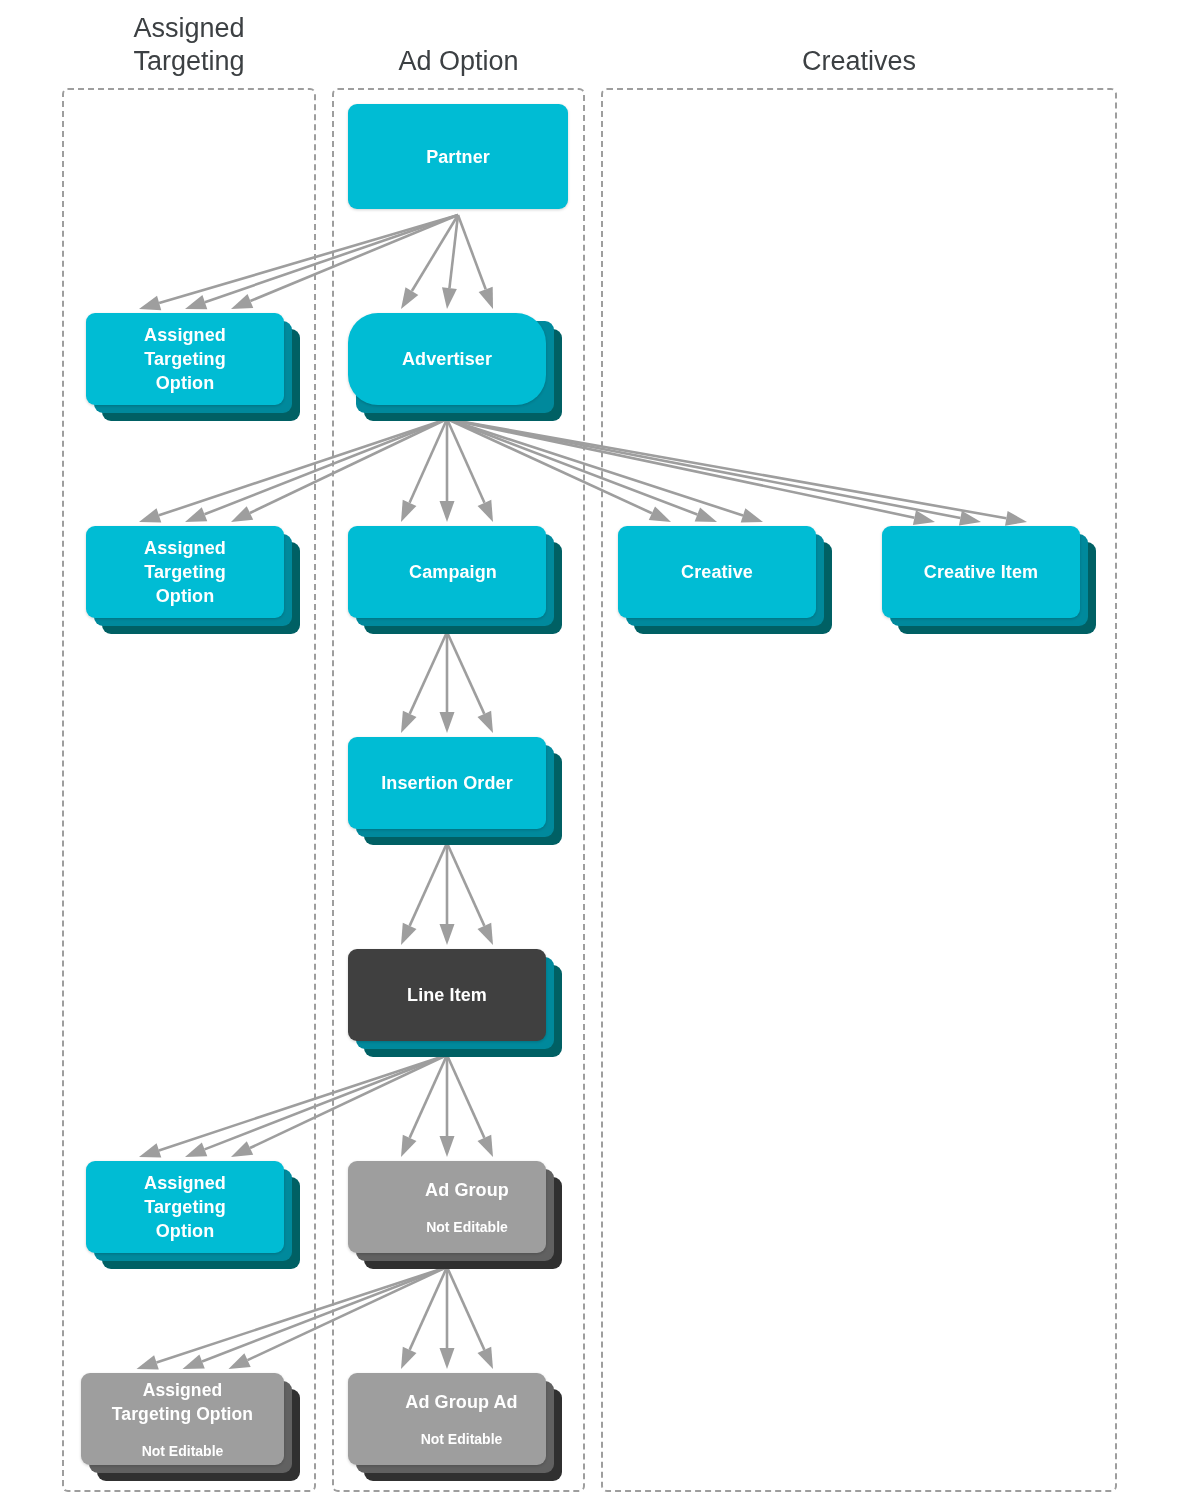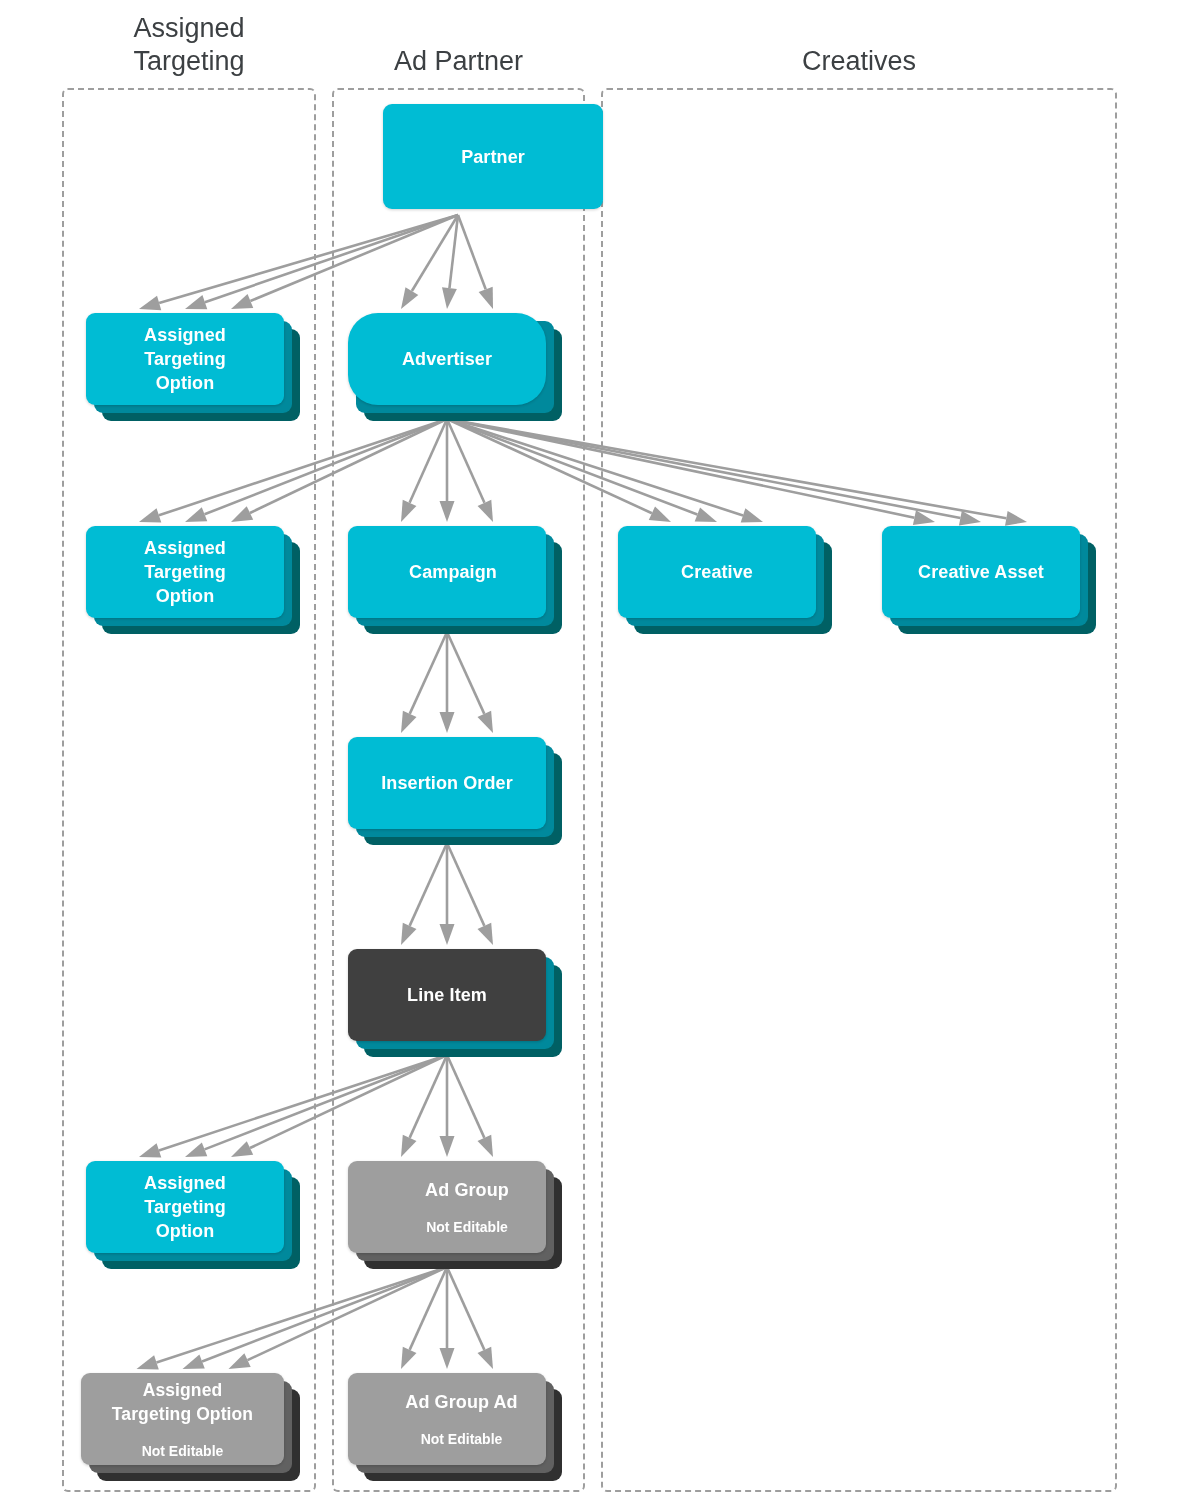--- a/index.html
+++ b/index.html
@@ -74,21 +74,21 @@
   }
   .node-label.tight { font-size: 17.5px; }
 </style>
 </head>
 <body>
 
 <div id="stage">
 
   <div class="lane-title" id="lane-title-0" style="left: 62px; width: 254px; color: rgb(60, 64, 67); top: 12px;">Assigned
 Targeting</div>
-  <div class="lane-title" id="lane-title-1" style="left: 332px; width: 253px; color: rgb(60, 64, 67); top: 45px;">Ad Partner</div>
+  <div class="lane-title" id="lane-title-1" style="left: 332px; width: 253px; color: rgb(60, 64, 67); top: 45px;">Ad Option</div>
   <div class="lane-title" id="lane-title-2" style="left: 601px; width: 516px; color: rgb(60, 64, 67); top: 45px;">Creatives</div>
 
   <div class="lane" id="lane-0" style="left: 62px; top: 88px; width: 254px; height: 1404px; border-color: rgb(158, 158, 158);"></div>
   <div class="lane" id="lane-1" style="left: 332px; top: 88px; width: 253px; height: 1404px; border-color: rgb(158, 158, 158);"></div>
   <div class="lane" id="lane-2" style="left: 601px; top: 88px; width: 516px; height: 1404px; border-color: rgb(158, 158, 158);"></div>
 
   <svg id="arrows" viewBox="0 0 1184 1508" width="1184" height="1508">
       <g>
         <line x1="458" y1="215" x2="159.14365638138187" y2="303.0642517246085" stroke="#9E9E9E" stroke-width="2.6"></line>
         <polygon points="139,309 157.02374628302775,295.8700887312578 161.263566479736,310.25841471795917" fill="#9E9E9E"></polygon>
@@ -230,21 +230,21 @@
         <polygon points="447,1369 439.5,1348 454.5,1348" fill="#9E9E9E"></polygon>
       </g>
       <g>
         <line x1="447" y1="1267" x2="484.3667371847568" y2="1349.8566781053303" stroke="#9E9E9E" stroke-width="2.6"></line>
         <polygon points="493,1369 477.52983650808903,1352.9399862536313 491.20363786142457,1346.7733699570292" fill="#9E9E9E"></polygon>
       </g>
     </svg>
 
   <div id="nodes">
       <div class="node" style="left: 348px; top: 104px; width: 244px; height: 129px;">
-        <div class="card front" style="left: 0px; top: 0px; width: 220px; height: 105px; background: rgb(0, 188, 212); color: rgb(255, 255, 255); margin-left: 35px;">
+        <div class="card front" style="left: 0px; top: 0px; width: 220px; height: 105px; background: rgb(0, 188, 212); color: rgb(255, 255, 255);">
           <div class="node-label">Partner</div>
         </div>
       </div>
       <div class="node" style="left: 86px; top: 313px; width: 222px; height: 116px;">
         <div class="card l3" style="left: 16px; top: 16px; width: 198px; height: 92px; background: rgb(0, 96, 100);"></div>
         <div class="card l2" style="left: 8px; top: 8px; width: 198px; height: 92px; background: rgb(0, 137, 156);"></div>
         <div class="card front" style="left: 0px; top: 0px; width: 198px; height: 92px; background: rgb(0, 188, 212); color: rgb(255, 255, 255);">
           <div class="node-label">Assigned
 Targeting
 Option</div>
@@ -277,21 +277,21 @@
         <div class="card l3" style="left: 16px; top: 16px; width: 198px; height: 92px; background: rgb(0, 96, 100);"></div>
         <div class="card l2" style="left: 8px; top: 8px; width: 198px; height: 92px; background: rgb(0, 137, 156);"></div>
         <div class="card front" style="left: 0px; top: 0px; width: 198px; height: 92px; background: rgb(0, 188, 212); color: rgb(255, 255, 255);">
           <div class="node-label">Creative</div>
         </div>
       </div>
       <div class="node" style="left: 882px; top: 526px; width: 222px; height: 116px;">
         <div class="card l3" style="left: 16px; top: 16px; width: 198px; height: 92px; background: rgb(0, 96, 100);"></div>
         <div class="card l2" style="left: 8px; top: 8px; width: 198px; height: 92px; background: rgb(0, 137, 156);"></div>
         <div class="card front" style="left: 0px; top: 0px; width: 198px; height: 92px; background: rgb(0, 188, 212); color: rgb(255, 255, 255);">
-          <div class="node-label">Creative Asset</div>
+          <div class="node-label">Creative Item</div>
         </div>
       </div>
       <div class="node" style="left: 348px; top: 737px; width: 222px; height: 116px;">
         <div class="card l3" style="left: 16px; top: 16px; width: 198px; height: 92px; background: rgb(0, 96, 100);"></div>
         <div class="card l2" style="left: 8px; top: 8px; width: 198px; height: 92px; background: rgb(0, 137, 156);"></div>
         <div class="card front" style="left: 0px; top: 0px; width: 198px; height: 92px; background: rgb(0, 188, 212); color: rgb(255, 255, 255);">
           <div class="node-label">Insertion Order</div>
         </div>
       </div>
       <div class="node" style="left: 348px; top: 949px; width: 222px; height: 116px;">

